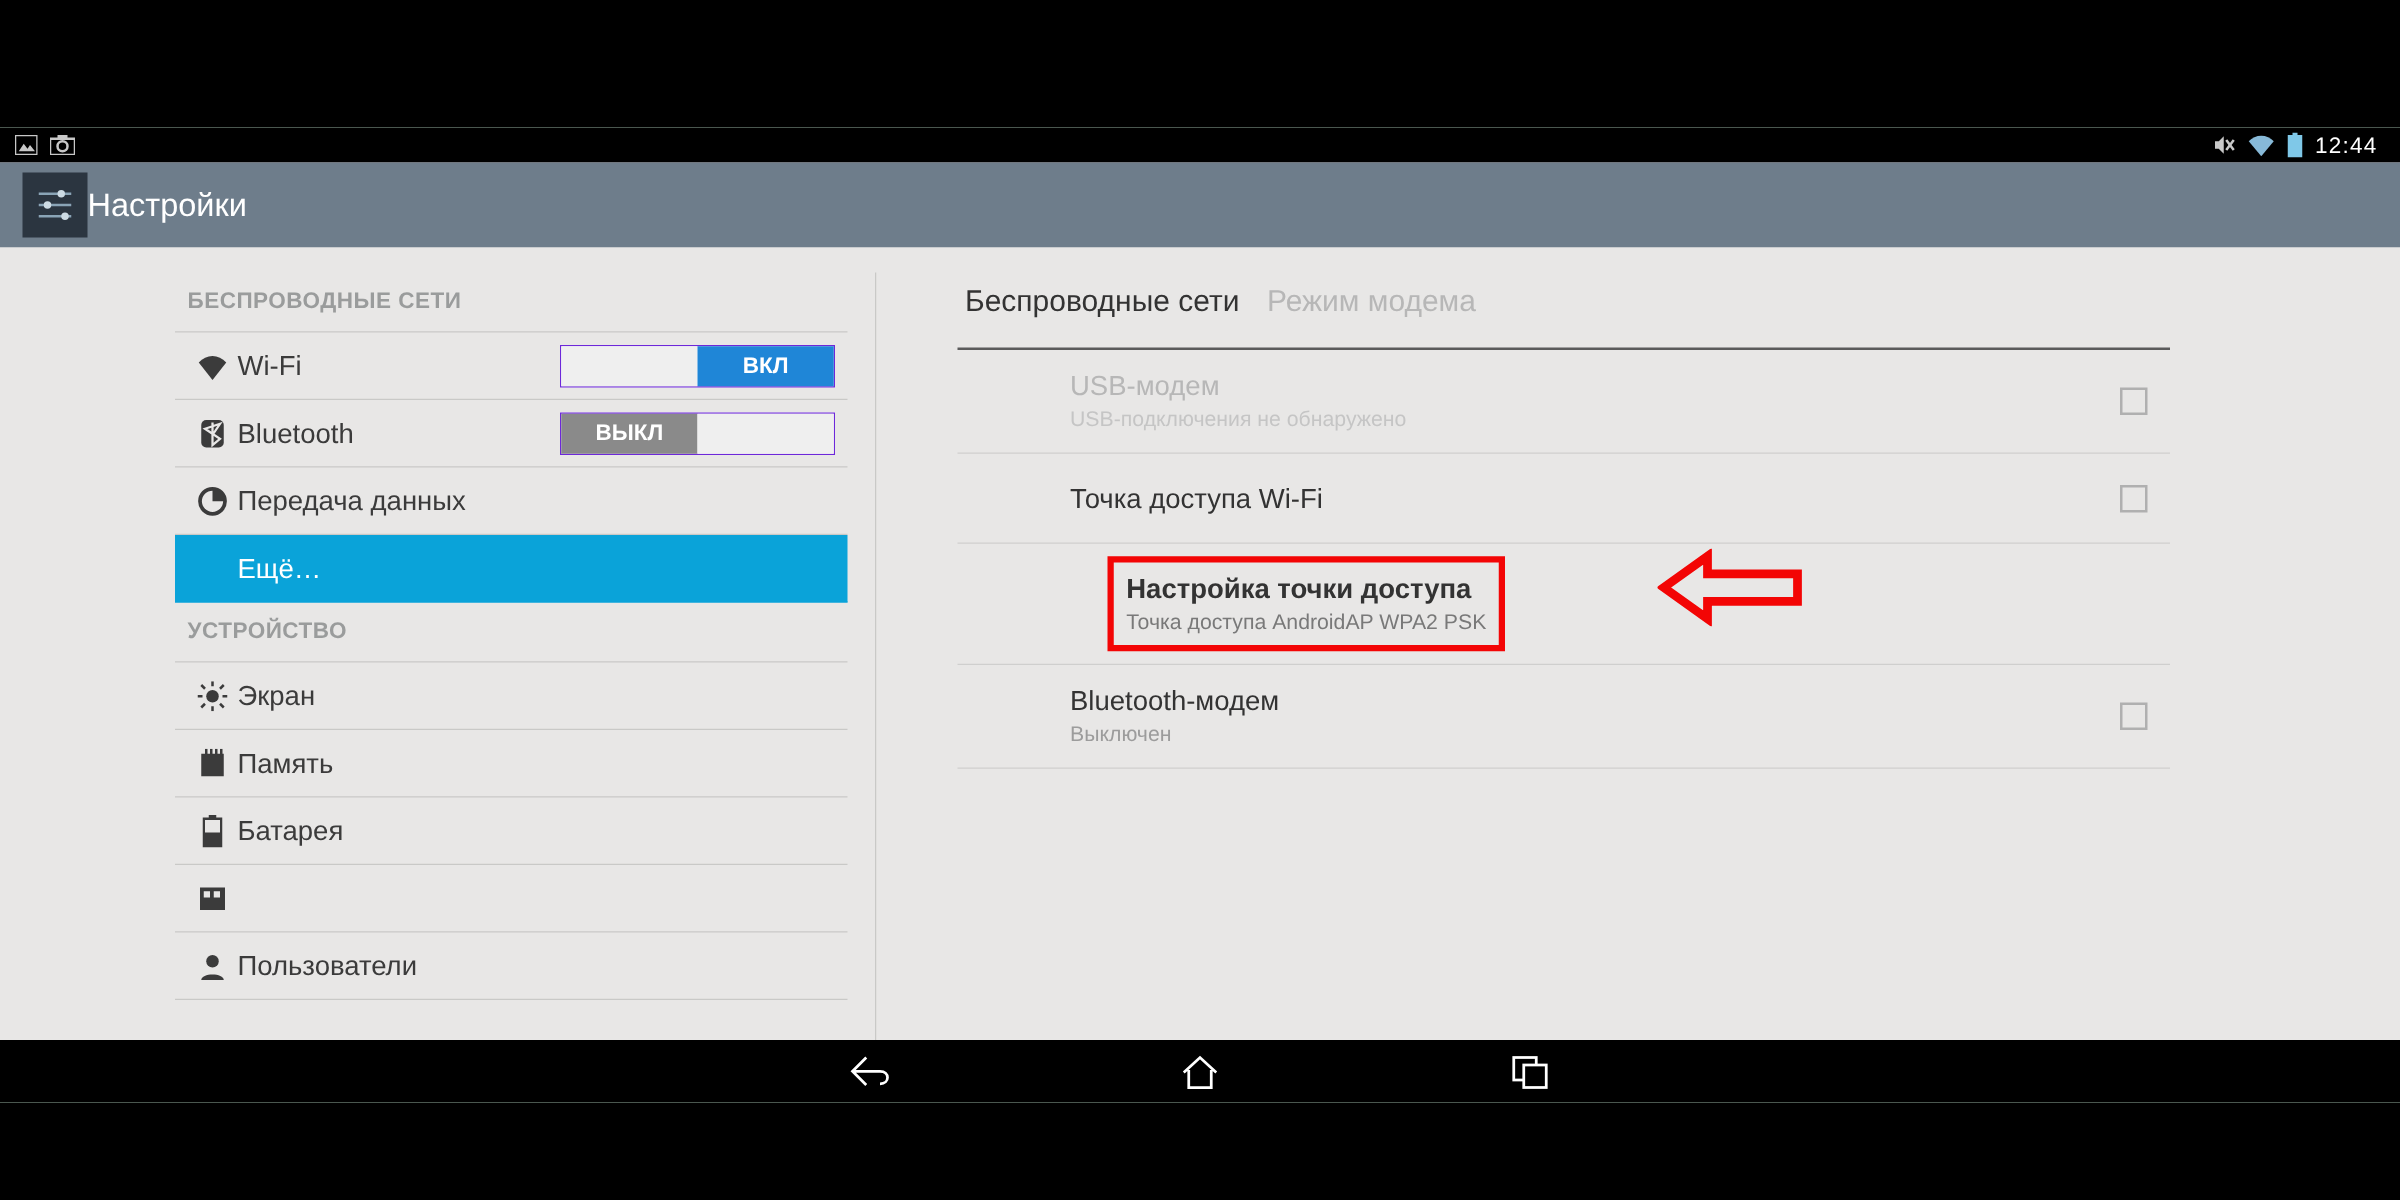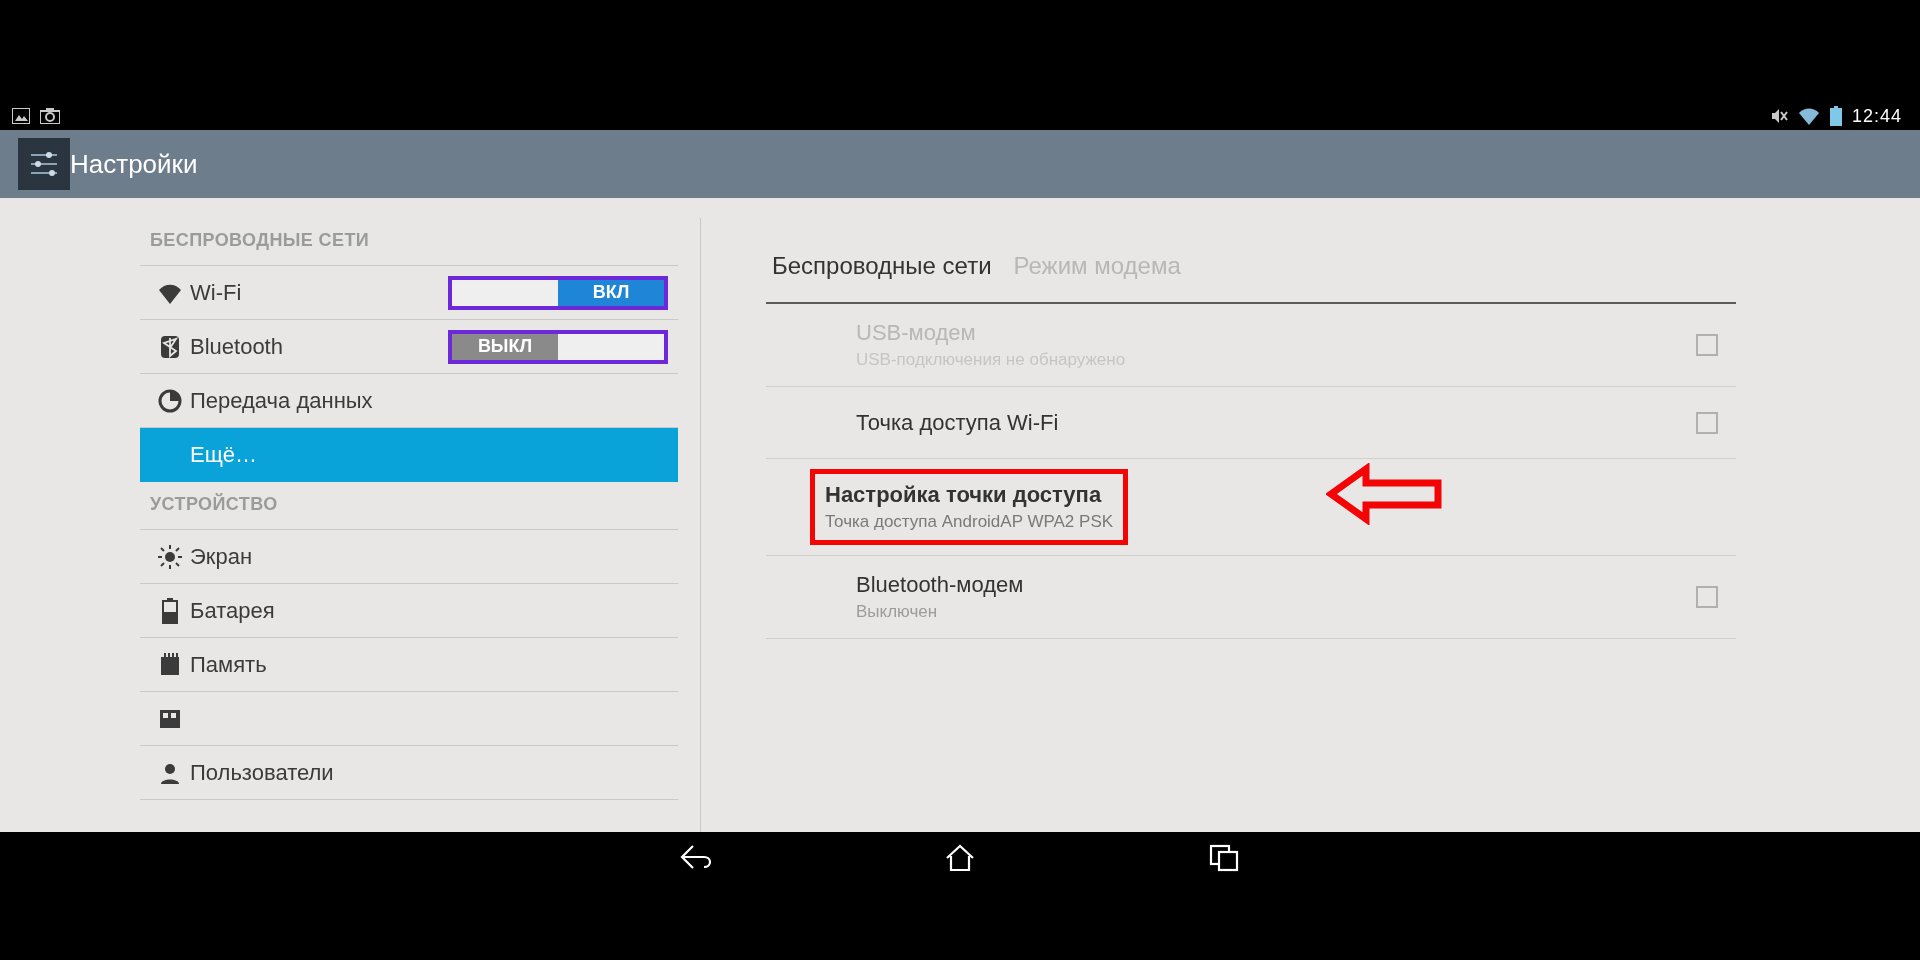--- a/index.html
+++ b/index.html
@@ -27,44 +27,44 @@
   .content { position: absolute; left: 0; top: 96px; width: 100%; height: calc(100% - 96px - 50px); background: #e8e7e6; display: flex; }
 
   
   .sidebar { width: 700px; padding-left: 140px; padding-right: 22px; padding-top: 20px; overflow: hidden; }
   .section-header { color: #9a9c9c; font-size: 18px; font-weight: bold; letter-spacing: .4px; padding: 12px 10px 14px 10px; border-bottom: 1px solid #c9c9c7; }
   .sidebar-item { display: flex; align-items: center; height: 54px; border-bottom: 1px solid #c9c9c7; padding: 0 10px 0 10px; color: #3b3b3b; font-size: 22px; position: relative; }
   .sidebar-item .icon { width: 40px; display: flex; justify-content: center; }
   .sidebar-item .label { flex: 1; }
   .sidebar-item.selected { background: #0aa3d9; color: #fff; border-bottom: 1px solid #0aa3d9; }
   .sidebar-item.selected .label { color: #fff; font-weight: normal; }
-  .sidebar-item .toggle { width: 220px; height: 34px; border: 4px solid #6d28d9; background: #fff; display: flex; align-items: stretch; font-size: 18px; font-weight: bold; position: relative; }
+  .sidebar-item .toggle { width: 220px; height: 34px; border: 1px solid #6d28d9; background: #fff; display: flex; align-items: stretch; font-size: 18px; font-weight: bold; position: relative; }
   .toggle .half { flex: 1; display: flex; align-items: center; justify-content: center; }
   .toggle.on .half.right { background: #1f86d7; color: #fff; }
   .toggle.on .half.left { background: #efefef; color: #b7b7b7; }
   .toggle.off .half.left { background: #8a8a8a; color: #fff; }
   .toggle.off .half.right { background: #efefef; color: #bdbdbd; }
 
   
   .divider { width: 1px; background: #c9c9c7; margin-top: 20px; margin-bottom: 0; }
 
   
   .main { flex: 1; padding: 20px 170px 0 65px; }
   .breadcrumb { display: flex; align-items: baseline; gap: 22px; font-size: 24px; color: #333; padding: 10px 6px 22px 6px; border-bottom: 2px solid #5b5b5b; max-width: 970px; }
-  .breadcrumb .crumb-secondary { color: #b7b7b7; margin-top: 24px; }
+  .breadcrumb .crumb-secondary { color: #b7b7b7; }
   .setting-list { max-width: 970px; }
   .setting-row { display: flex; align-items: center; border-bottom: 1px solid #cfcfce; padding: 16px 10px 16px 90px; min-height: 72px; position: relative; }
   .setting-row.noline { border-bottom: none; }
   .setting-row .texts { flex: 1; }
   .setting-row .title { font-size: 22px; color: #333; }
   .setting-row .subtitle { font-size: 17px; color: #9c9c9c; margin-top: 4px; }
   .setting-row.disabled .title { color: #b7b7b7; }
   .setting-row.disabled .subtitle { color: #c5c5c5; }
   .setting-row .checkbox { width: 22px; height: 22px; border: 2px solid #b0b0b0; margin-right: 8px; }
-  .highlight-box { border: 5px solid #f30505; padding: 8px 10px 8px 10px; margin-left: 44px; margin-top: 2px; max-width: 450px; }
+  .highlight-box { border: 5px solid #f30505; padding: 8px 10px 8px 10px; margin-left: 120px; margin-top: 2px; max-width: 450px; }
   .highlight-box .title { font-size: 22px; font-weight: bold; color: #333; }
   .highlight-box .subtitle { font-size: 17px; color: #797979; margin-top: 4px; }
 
   .arrow-annot { position: absolute; }
 
   
   .navbar { position: absolute; left: 0; bottom: 0; width: 100%; height: 50px; background: #000; display: flex; align-items: center; justify-content: center; gap: 220px; }
   .navbar .btn { width: 44px; height: 44px; display: flex; align-items: center; justify-content: center; }
   .navbar svg { display: block; }
 </style>
@@ -194,44 +194,44 @@
                   <line x1="18" y1="6" x2="21" y2="3"></line>
                   <line x1="3" y1="21" x2="6" y2="18"></line>
                 </g>
               </svg>
           </span>
           <span class="label">Экран</span>
         </div>
 
         <div class="sidebar-item">
           <span class="icon">
-            <svg width="16" height="26" viewBox="0 0 16 26">
-                <rect x="5" y="0" width="6" height="3" fill="#3b3b3b"></rect>
-                <rect x="1" y="3" width="14" height="22" fill="none" stroke="#3b3b3b" stroke-width="2"></rect>
-                <rect x="1" y="14" width="14" height="11" fill="#3b3b3b"></rect>
-              </svg>
-          </span>
-          <span class="label">Батарея</span>
-        </div>
-
-        <div class="sidebar-item">
-          <span class="icon">
             <svg width="22" height="24" viewBox="0 0 22 24">
                 <rect x="2" y="4" width="18" height="18" fill="#3b3b3b"></rect>
                 <rect x="5" y="0" width="2" height="6" fill="#3b3b3b"></rect>
                 <rect x="9" y="0" width="2" height="6" fill="#3b3b3b"></rect>
                 <rect x="13" y="0" width="2" height="6" fill="#3b3b3b"></rect>
                 <rect x="17" y="0" width="2" height="6" fill="#3b3b3b"></rect>
               </svg>
           </span>
           <span class="label">Память</span>
         </div>
 
         <div class="sidebar-item">
           <span class="icon">
+            <svg width="16" height="26" viewBox="0 0 16 26">
+                <rect x="5" y="0" width="6" height="3" fill="#3b3b3b"></rect>
+                <rect x="1" y="3" width="14" height="22" fill="none" stroke="#3b3b3b" stroke-width="2"></rect>
+                <rect x="1" y="14" width="14" height="11" fill="#3b3b3b"></rect>
+              </svg>
+          </span>
+          <span class="label">Батарея</span>
+        </div>
+
+        <div class="sidebar-item">
+          <span class="icon">
             <svg width="24" height="22" viewBox="0 0 24 22">
                 <rect x="2" y="2" width="20" height="18" fill="#3b3b3b"></rect>
                 <rect x="5" y="5" width="5" height="5" fill="#e8e7e6"></rect>
                 <rect x="13" y="5" width="5" height="5" fill="#e8e7e6"></rect>
               </svg>
           </span>
         </div>
 
         <div class="sidebar-item">
           <span class="icon">

